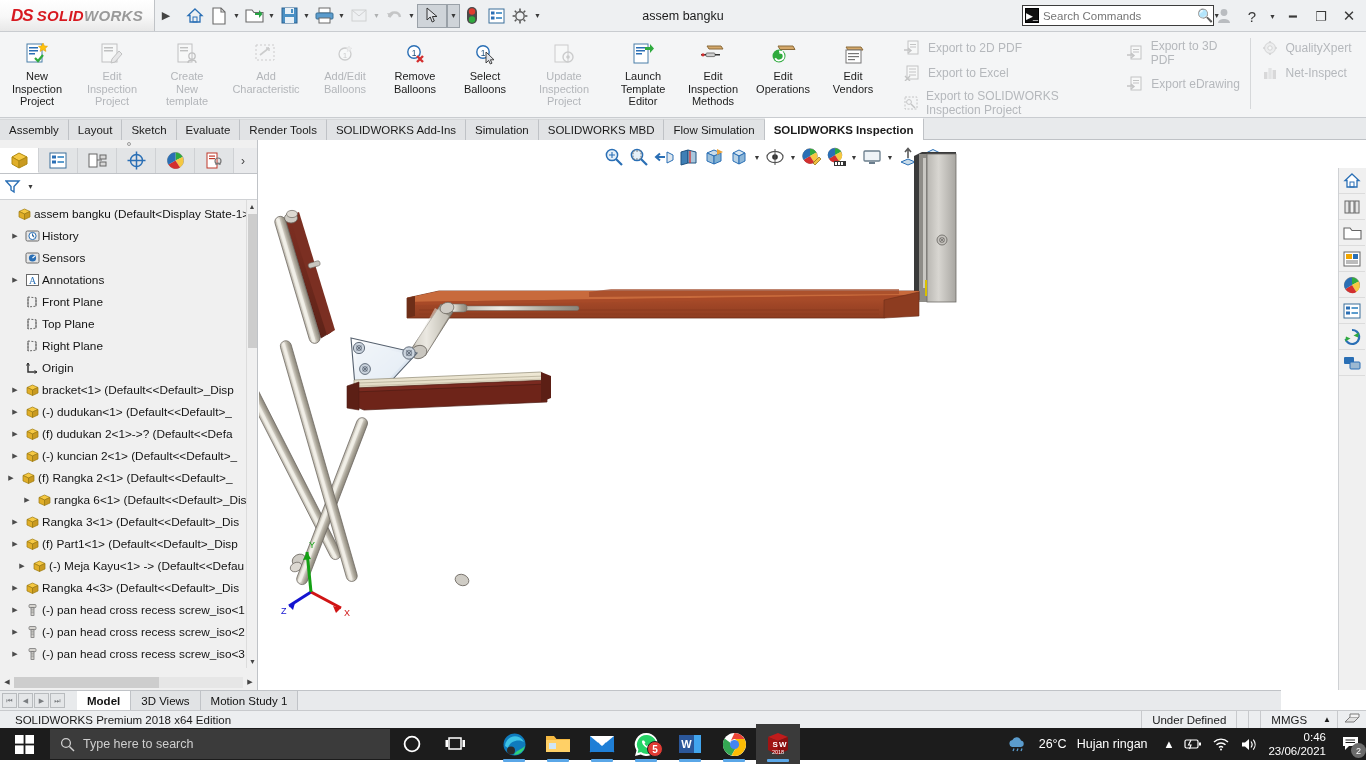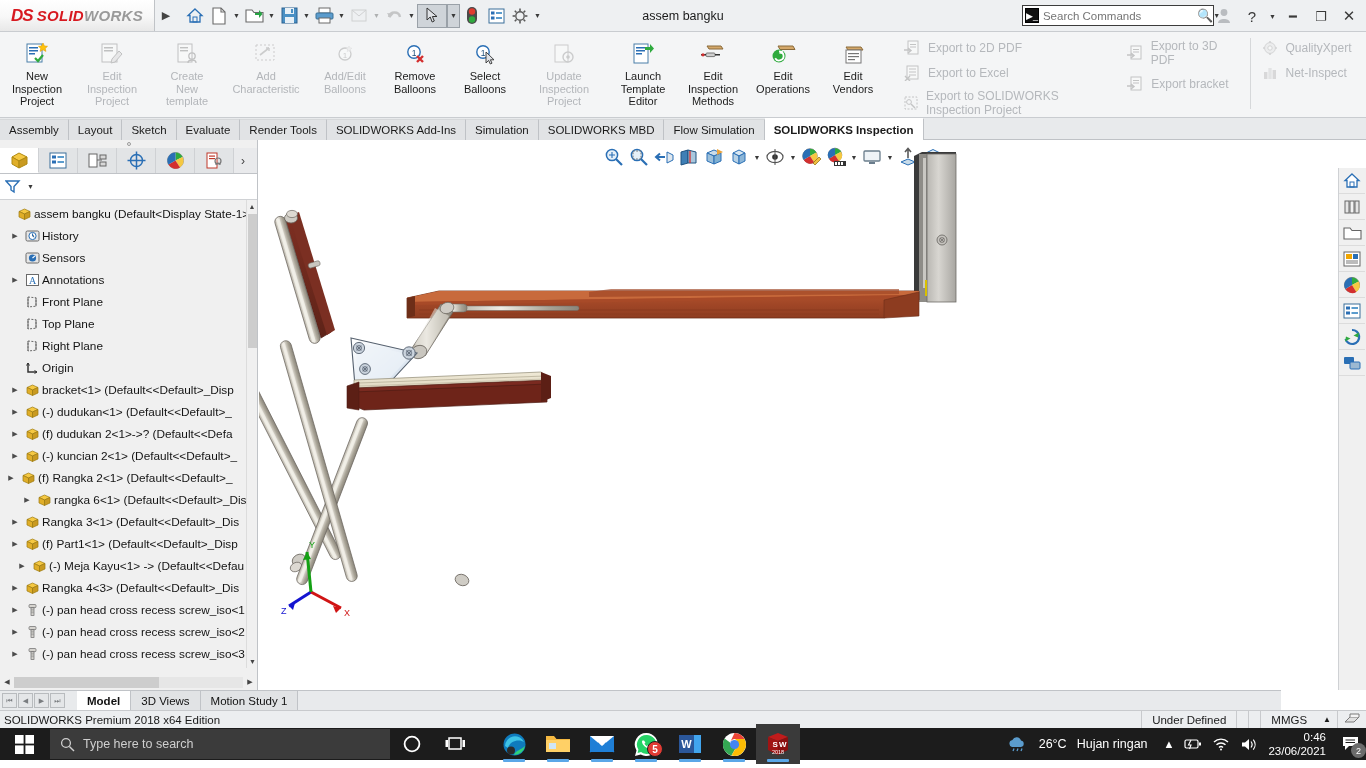--- a/index.html
+++ b/index.html
@@ -169,21 +169,21 @@
   .nbtn { width: 15px; height: 15px; border: 1px solid #b8bbbe; background: #e4e6e8;
           display:flex; align-items:center; justify-content:center; font-size: 7px; color: #7a7d80; }
   .btab { height: 19px; padding: 0 10px; font-size: 11.5px; color: #111;
           display: flex; align-items: center; border-right: 1px solid #c0c3c7; background: #e1e3e5;}
   .btab.active { background: #fff; font-weight: bold; }
   .statusbar {
     position: absolute; top: 710px; left: 0; width: 1366px; height: 18px;
     background: #eceef0; border-top: 1px solid #c8cacd;
     display: flex; align-items: center; font-size: 11.5px; color: #1a1a1a;
   }
-  .sb-left { padding-left: 4px; }
+  .sb-left { padding-left: 15px; }
   .sb-right { position: absolute; right: 0; display: flex; align-items: center; height: 18px; }
   .sb-cell { padding: 0 10px; border-left: 1px solid #c8cacd; height: 18px; display:flex; align-items:center;}
   .sb-narrow { width: 12px; border-left: 1px solid #c8cacd; height: 18px; }
 
   
   .taskbar {
     position: absolute; top: 728px; left: 0; width: 1366px; height: 32px;
     background: #1c1c1c; display: flex; align-items: center;
   }
   .start { width: 48px; height: 40px; display: flex; align-items: center; justify-content: center; }
@@ -545,21 +545,21 @@
       </div>
       <div class="ritem">
         <span class="ico">
           <svg width="16" height="16" viewBox="0 0 16 16">
               <rect x="4" y="1" width="10" height="13" fill="#fff" stroke="#555"></rect>
               <rect x="6" y="4" width="6" height="1" fill="#555"></rect>
               <rect x="6" y="6.5" width="6" height="1" fill="#555"></rect>
               <path d="M0 10 L6 10 M4 8 L7 10.5 L4 13" stroke="#555" stroke-width="1.4" fill="none"></path>
             </svg>
         </span>
-        <span class="lbl">Export bracket</span>
+        <span class="lbl">Export eDrawing</span>
       </div>
     </div>
 
     <div class="rsep" style="margin-top:6px;margin-bottom:8px;"></div>
 
     <div class="rlist" style="width:150px; padding-top:7px;">
       <div class="ritem">
         <span class="ico">
           <svg width="16" height="16" viewBox="0 0 16 16">
               <circle cx="8" cy="8" r="5.4" fill="#ddd" stroke="#888"></circle>

